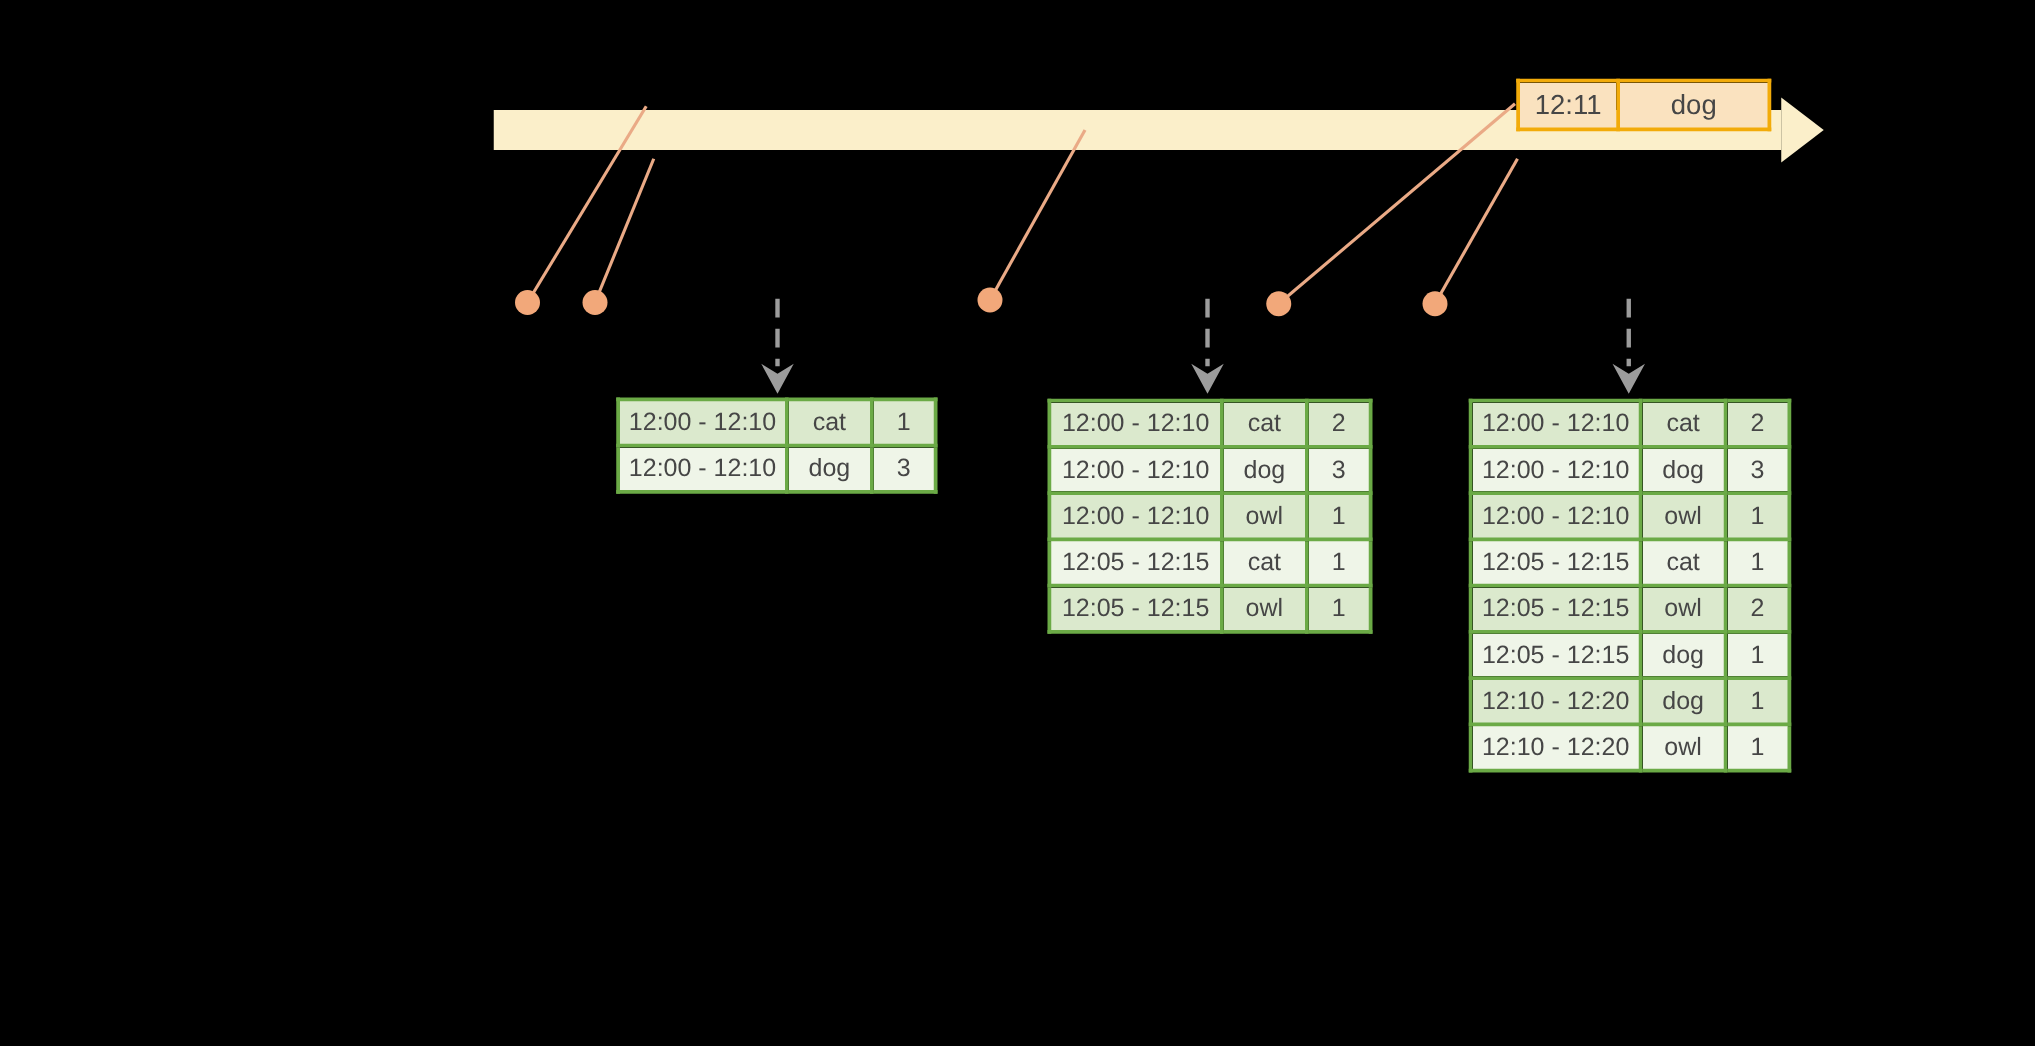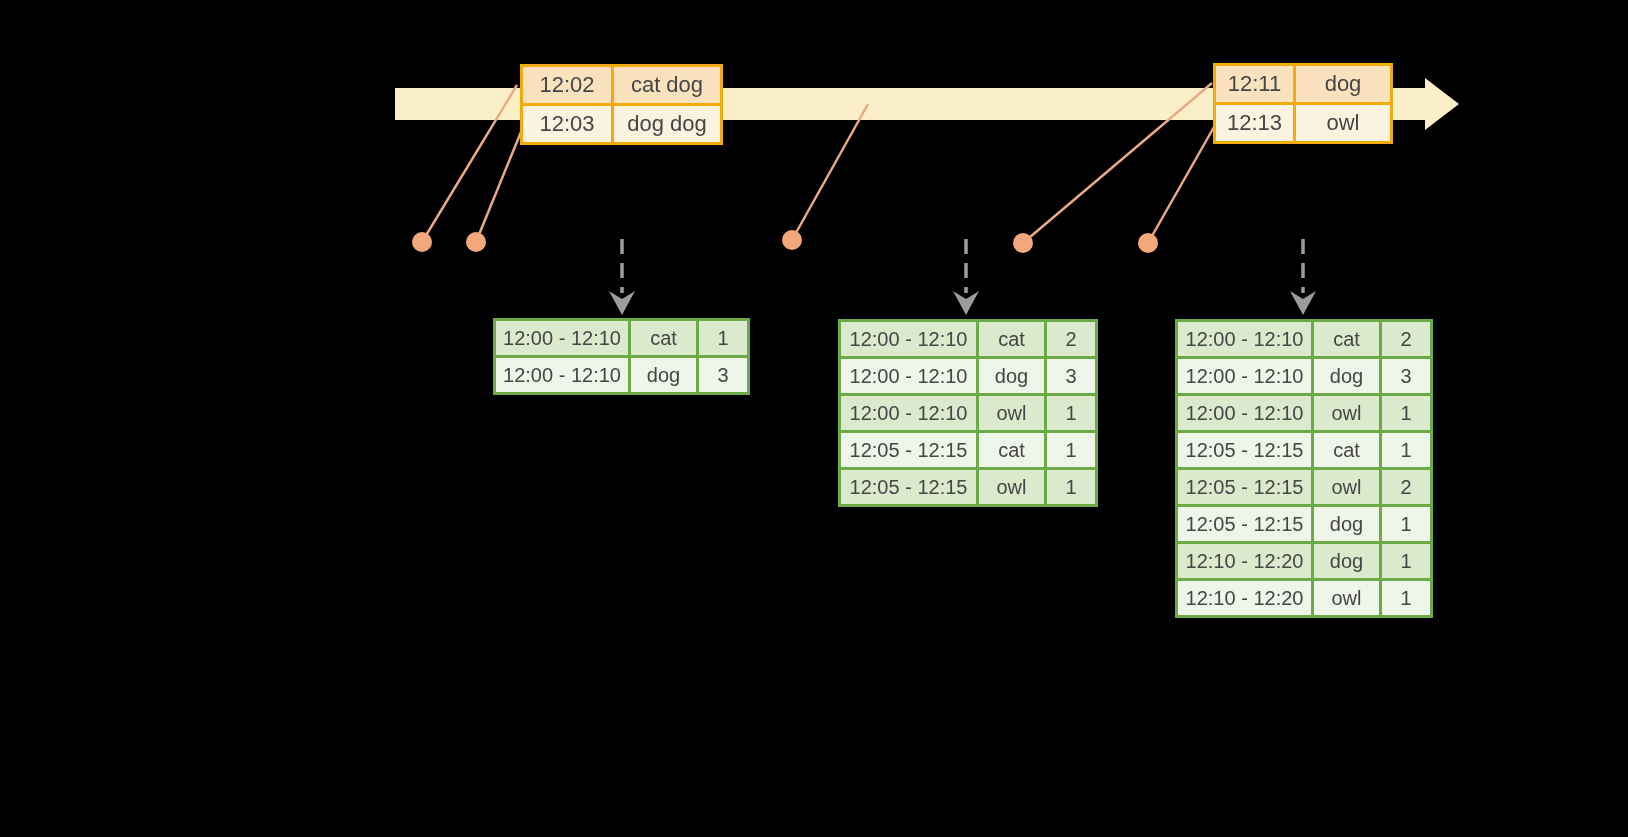--- a/index.html
+++ b/index.html
@@ -41,21 +41,21 @@
 
   
   .event-table td{border:3px solid var(--gold_border);font-size:22px;height:36px;}
   .event-table tr:nth-child(odd) td{background:var(--event_row_dark);}
   .event-table tr:nth-child(even) td{background:var(--event_row_light);}
   .ta{left:520px;top:64px;width:203px;}
   .ta td:first-child{width:80px;}
   .tb{left:867px;top:84px;width:201px;}
   .tb td{height:33px;}
   .tb td:first-child{width:80px;}
-  .tc{left:1213px;top:63px;width:180px;}
+  .tc{left:1213px;top:63px;width:204px;}
   .tc td:first-child{width:69px;}
 
   
   .result-table td{border:3px solid var(--green_border);font-size:20px;height:34px;}
   .result-table tr:nth-child(odd) td{background:var(--result_row_dark);}
   .result-table tr:nth-child(even) td{background:var(--result_row_light);}
   .result-table td:nth-child(2){width:57px;text-align:center;}
   .result-table td:nth-child(3){width:40px;}
   .g1{left:493px;top:318px;width:257px;}
   .g2{left:838px;top:319px;width:260px;}
@@ -90,41 +90,25 @@
     <g>
       <line class="dash" x1="966" y1="239" x2="966" y2="293"></line>
       <polygon class="head" points="953,291 966,315 979,291 966,299"></polygon>
     </g>
     <g>
       <line class="dash" x1="1303" y1="239" x2="1303" y2="293"></line>
       <polygon class="head" points="1290,291 1303,315 1316,291 1303,299"></polygon>
     </g>
   </svg>
 
-  <table class="event-table ta">
-      <tbody>
-        <tr>
-          <td>12:02</td>
-          <td>cat dog</td>
-        </tr>
-        <tr>
-          <td>12:03</td>
-          <td>dog dog</td>
-        </tr>
-      </tbody>
-    </table>
   <table class="event-table tc">
       <tbody>
         <tr>
           <td>12:11</td>
           <td>dog</td>
-        </tr>
-        <tr>
-          <td>12:13</td>
-          <td>owl</td>
         </tr>
       </tbody>
     </table>
 
   <table class="result-table g1">
       <tbody>
         <tr>
           <td>12:00 - 12:10</td>
           <td>cat</td>
           <td>1</td>

